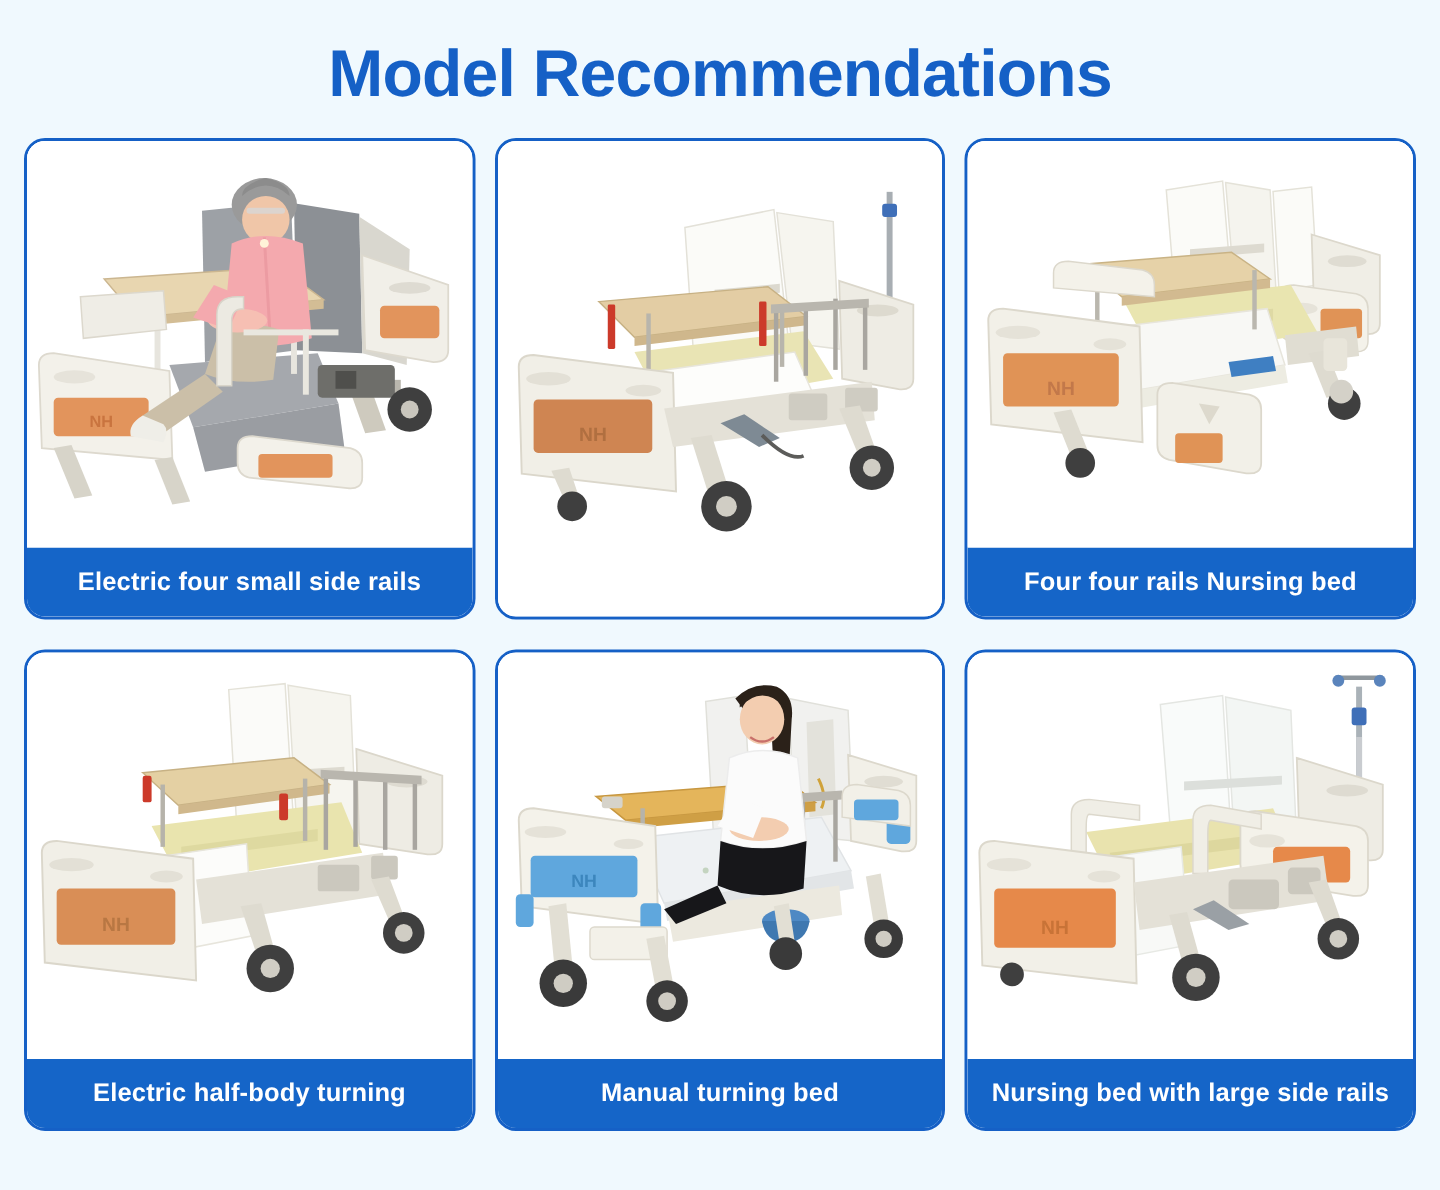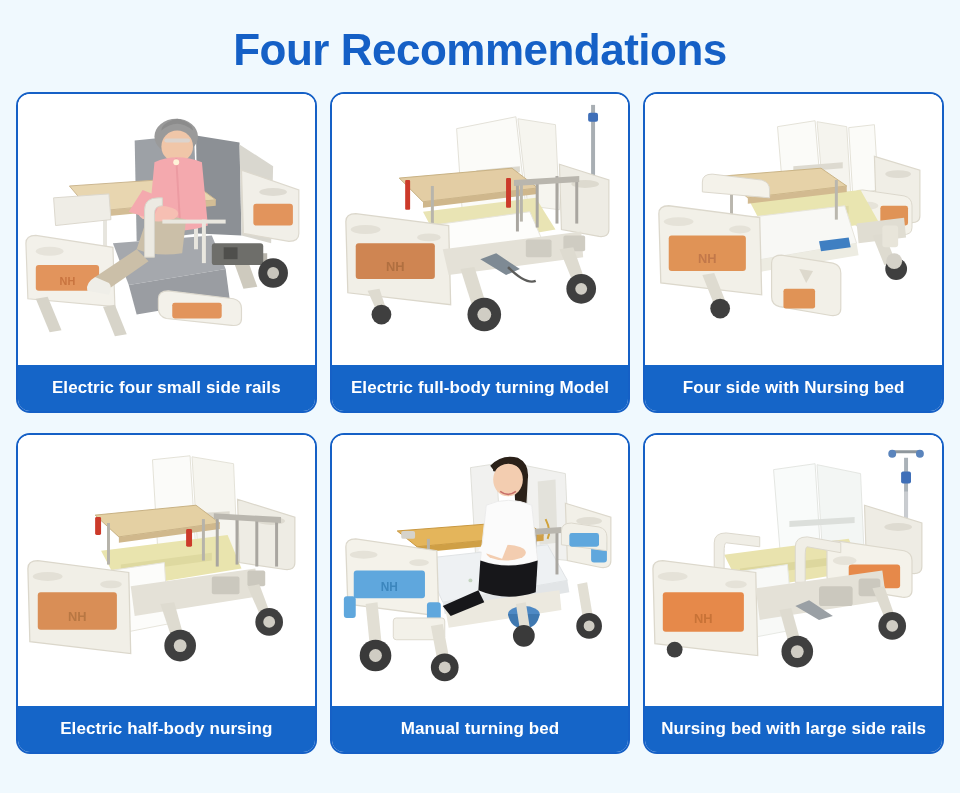--- a/index.html
+++ b/index.html
@@ -61,21 +61,21 @@
     padding: 0 6px;
     letter-spacing: 0.1px;
   }
   .bed-svg { display:block; width: 100%; height: 100%; }
 </style>
 </head>
 <body>
 
 <div class="page">
 
-  <h1 class="page-title">Four Recommendations</h1>
+  <h1 class="page-title">Model Recommendations</h1>
 
   <div class="grid">
 
     <div class="card">
       <div class="card-media">
         <svg class="bed-svg" viewBox="0 0 300 272" preserveAspectRatio="xMidYMid meet">
           <rect width="300" height="272" fill="#ffffff"></rect>
 
           <path d="M118 46 L178 40 L182 140 L120 148 Z" fill="#9da1a6"></path>
           <path d="M180 41 L224 48 L226 142 L182 140 Z" fill="#8c9095"></path>
@@ -183,21 +183,20 @@
           <path d="M230 156 L244 190 L256 188 L244 154 Z" fill="#dedbd0"></path>
           <path d="M36 198 L44 216 L54 214 L48 196 Z" fill="#dedbd0"></path>
 
           <circle cx="154" cy="222" r="17" fill="#3f3f3f"></circle>
           <circle cx="154" cy="222" r="7" fill="#d0cdc4"></circle>
           <circle cx="252" cy="196" r="15" fill="#3f3f3f"></circle>
           <circle cx="252" cy="196" r="6" fill="#d0cdc4"></circle>
           <circle cx="50" cy="222" r="10" fill="#3f3f3f"></circle>
         </svg>
       </div>
-      <div class="card-label">Electric full-body turning Model</div>
     </div>
 
     <div class="card">
       <div class="card-media">
         <svg class="bed-svg" viewBox="0 0 300 272" preserveAspectRatio="xMidYMid meet">
           <rect width="300" height="272" fill="#ffffff"></rect>
 
           <path d="M134 32 L172 26 L178 98 L140 104 Z" fill="#fbfbf8" stroke="#e4e2d8" stroke-width="1"></path>
           <path d="M174 27 L204 32 L208 100 L180 98 Z" fill="#f5f4ee" stroke="#e4e2d8" stroke-width="1"></path>
           <path d="M206 33 L232 30 L236 96 L210 100 Z" fill="#fbfbf8" stroke="#e4e2d8" stroke-width="1"></path>
@@ -237,21 +236,21 @@
 
           <path d="M214 130 L262 124 L264 144 L216 150 Z" fill="#e0ddd2"></path>
           <path d="M58 182 L70 212 L82 210 L70 180 Z" fill="#dedbd0"></path>
           <path d="M230 142 L242 172 L254 170 L242 140 Z" fill="#dedbd0"></path>
           <circle cx="254" cy="176" r="11" fill="#3f3f3f"></circle>
           <circle cx="76" cy="216" r="10" fill="#3f3f3f"></circle>
           <circle cx="252" cy="168" r="8" fill="#d4d1c8"></circle>
           <rect x="240" y="132" width="16" height="22" rx="3" fill="#e8e5da"></rect>
         </svg>
       </div>
-      <div class="card-label">Four side with Nursing bed</div>
+      <div class="card-label">Four four rails Nursing bed</div>
     </div>
 
     <div class="card">
       <div class="card-media">
         <svg class="bed-svg" viewBox="0 0 300 272" preserveAspectRatio="xMidYMid meet">
           <rect width="300" height="272" fill="#ffffff"></rect>
 
           <path d="M136 24 L174 20 L180 118 L142 126 Z" fill="#fbfbf9" stroke="#e4e2d8" stroke-width="1"></path>
           <path d="M176 21 L218 28 L222 122 L182 118 Z" fill="#f6f5ef" stroke="#e4e2d8" stroke-width="1"></path>
           <path d="M152 80 L214 76 L214 82 L152 86 Z" fill="#dddad0"></path>
@@ -287,21 +286,21 @@
           <rect x="196" y="142" width="28" height="18" rx="2" fill="#cbc8be"></rect>
           <rect x="232" y="136" width="18" height="16" rx="2" fill="#cbc8be"></rect>
           <path d="M144 170 L156 206 L168 204 L158 168 Z" fill="#dedbd0"></path>
           <path d="M232 152 L246 184 L256 182 L244 150 Z" fill="#dedbd0"></path>
           <circle cx="164" cy="212" r="16" fill="#3f3f3f"></circle>
           <circle cx="164" cy="212" r="6.5" fill="#d0cdc4"></circle>
           <circle cx="254" cy="188" r="14" fill="#3f3f3f"></circle>
           <circle cx="254" cy="188" r="6" fill="#d0cdc4"></circle>
         </svg>
       </div>
-      <div class="card-label">Electric half-body nursing</div>
+      <div class="card-label">Electric half-body turning</div>
     </div>
 
     <div class="card">
       <div class="card-media">
         <svg class="bed-svg" viewBox="0 0 300 272" preserveAspectRatio="xMidYMid meet">
           <rect width="300" height="272" fill="#ffffff"></rect>
 
           <path d="M140 32 L166 28 L172 128 L146 134 Z" fill="#f1f1ef" stroke="#e0e0da" stroke-width="1"></path>
           <path d="M196 30 L236 38 L240 126 L200 122 Z" fill="#f1f1ef" stroke="#e0e0da" stroke-width="1"></path>
           <path d="M208 46 L226 44 L228 108 L210 110 Z" fill="#e3e2db"></path>

